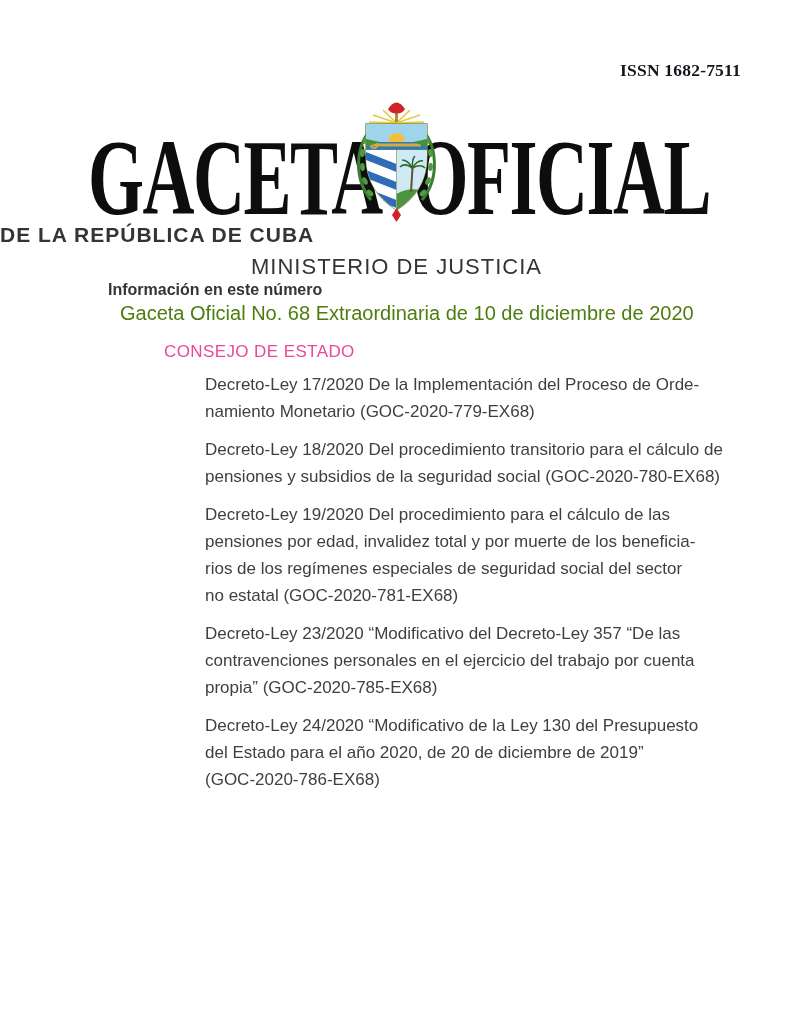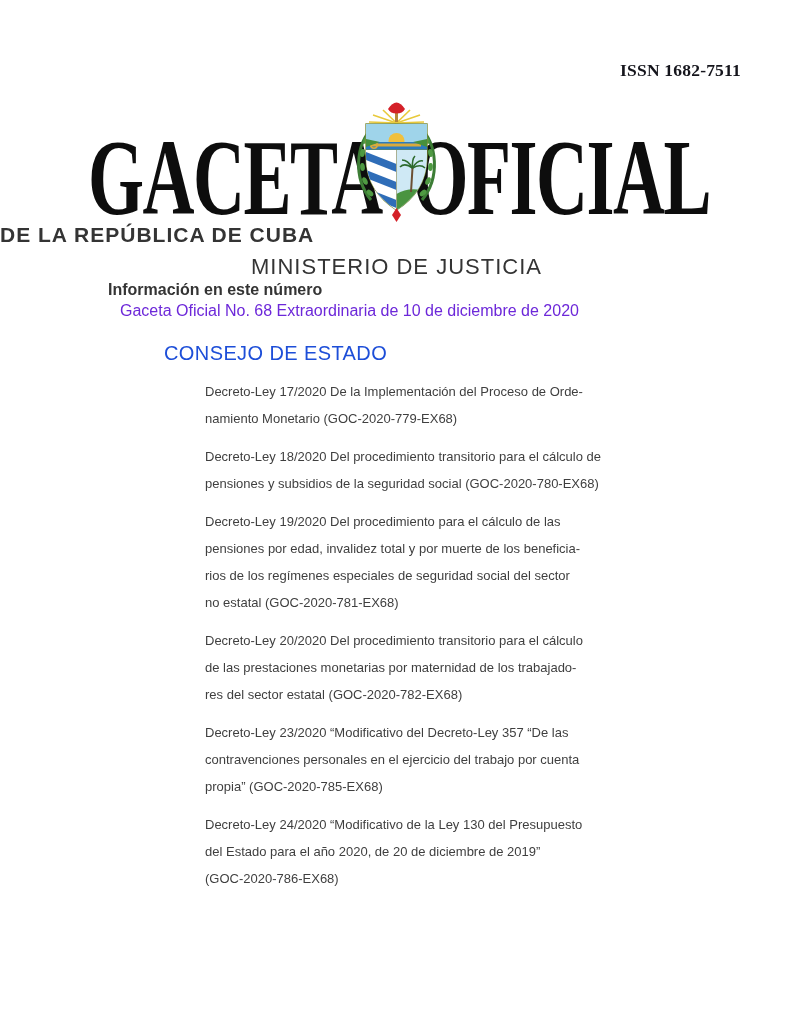--- a/index.html
+++ b/index.html
@@ -27,30 +27,30 @@
   .subtitle2{
     position:absolute;top:254px;left:0;width:100%;text-align:center;
     font-weight:400;font-size:22px;letter-spacing:1px;color:#343434;
   }
   .info-label{
     position:absolute;left:108px;top:281px;
     font-weight:700;font-size:16px;color:#343434;text-align:center;
   }
   .info-issue{
     position:absolute;left:120px;top:302px;
-    font-size:16px;color:#6d28d9;
+    font-size:20px;color:#4d7c0f;
   }
   .section-heading{
     position:absolute;left:164px;top:342px;
-    font-size:20px;letter-spacing:.4px;color:#1d4ed8;
+    font-size:17px;letter-spacing:.4px;color:#ec4899;
   }
   .entries{position:absolute;left:205px;top:371px;width:530px;}
   .entry{
-    font-size:13px;line-height:27px;color:#3f3f3f;
-    margin:7px 0 11px 0;white-space:pre-line;
+    font-size:17px;line-height:27px;color:#3f3f3f;
+    margin:0 0 11px 0;white-space:pre-line;
   }
 </style>
 </head>
 <body>
 
 <div class="page">
 
   <div class="issn">ISSN 1682-7511</div>
 
   <div class="mast-word gaceta">GACETA</div>
@@ -137,23 +137,20 @@
 
   <div class="entries">
       <p class="entry">Decreto-Ley 17/2020 De la Implementación del Proceso de Orde-
 namiento Monetario (GOC-2020-779-EX68)</p>
       <p class="entry">Decreto-Ley 18/2020 Del procedimiento transitorio para el cálculo de
 pensiones y subsidios de la seguridad social (GOC-2020-780-EX68)</p>
       <p class="entry">Decreto-Ley 19/2020 Del procedimiento para el cálculo de las
 pensiones por edad, invalidez total y por muerte de los beneficia-
 rios de los regímenes especiales de seguridad social del sector
 no estatal (GOC-2020-781-EX68)</p>
-      <p class="entry">Decreto-Ley 20/2020 Del procedimiento transitorio para el cálculo
-de las prestaciones monetarias por maternidad de los trabajado-
-res del sector estatal (GOC-2020-782-EX68)</p>
       <p class="entry">Decreto-Ley 23/2020 “Modificativo del Decreto-Ley 357 “De las
 contravenciones personales en el ejercicio del trabajo por cuenta
 propia” (GOC-2020-785-EX68)</p>
       <p class="entry">Decreto-Ley 24/2020 “Modificativo de la Ley 130 del Presupuesto
 del Estado para el año 2020, de 20 de diciembre de 2019”
 (GOC-2020-786-EX68)</p>
     </div>
 
 </div>
 

